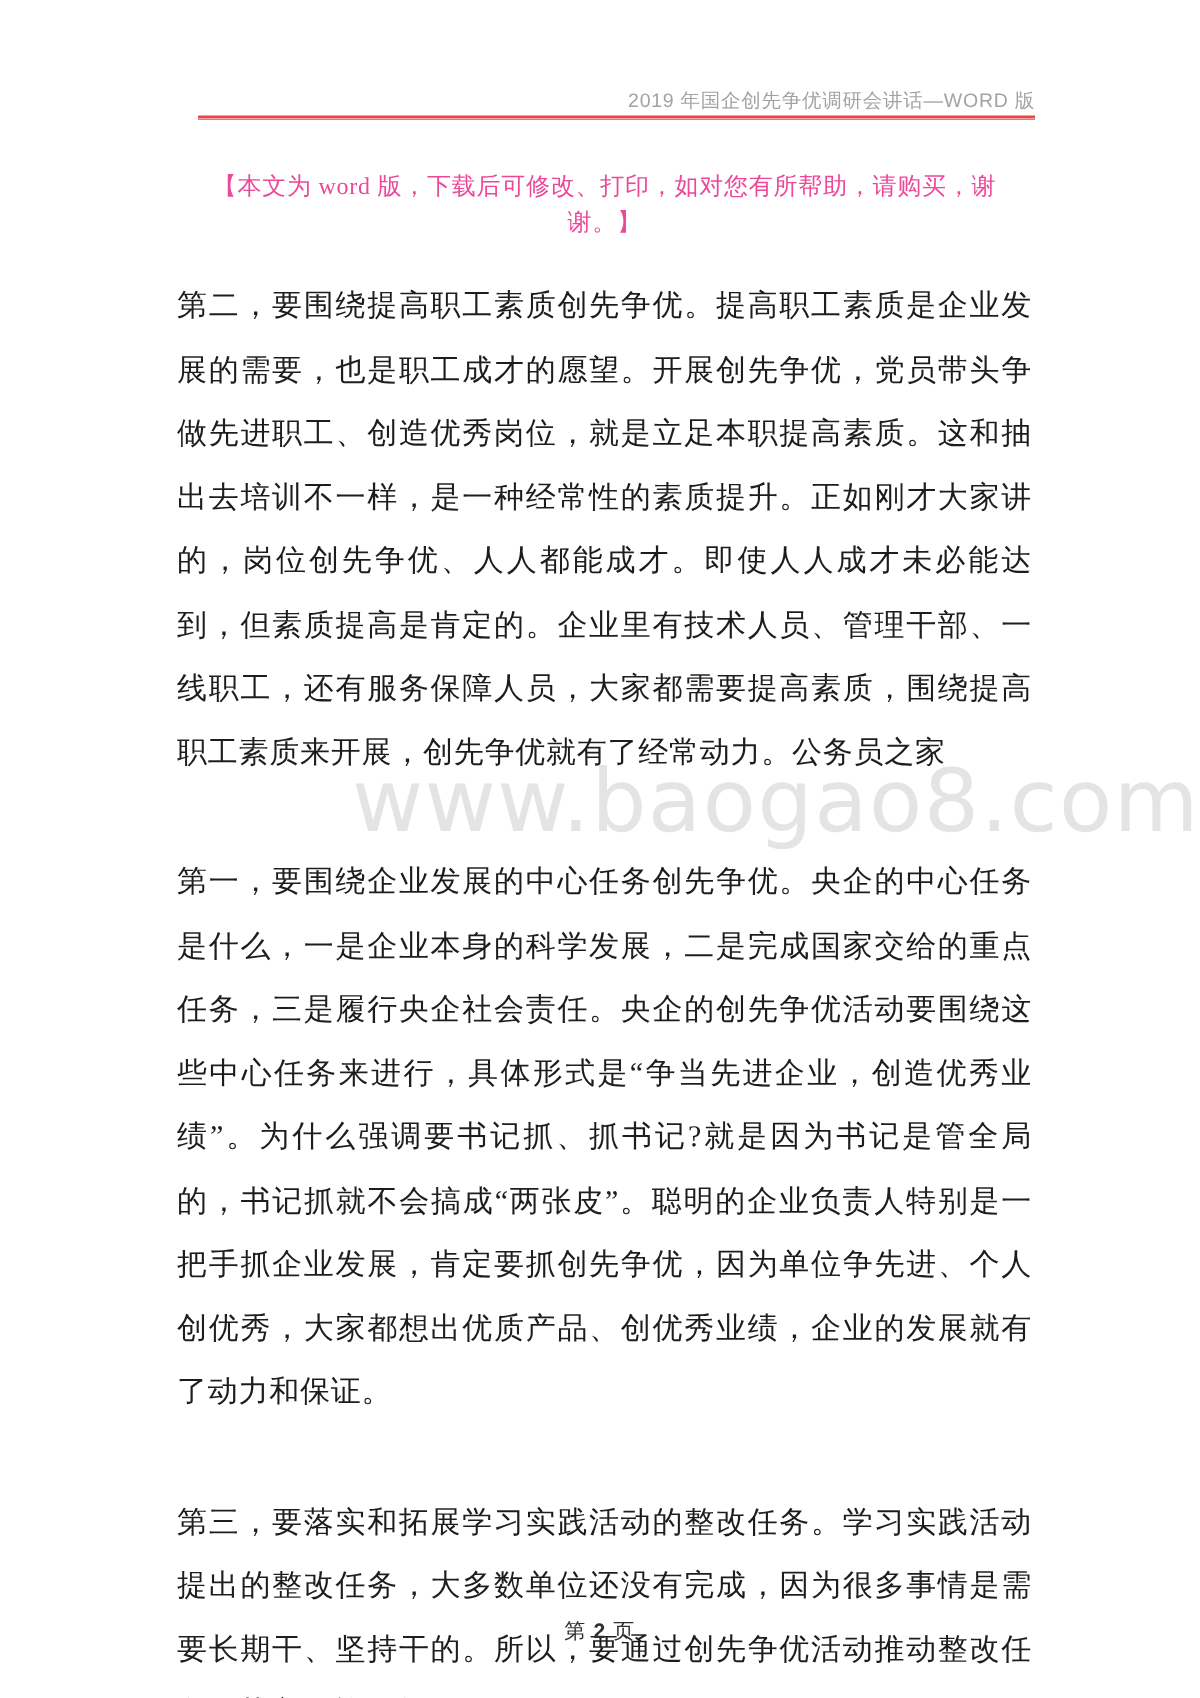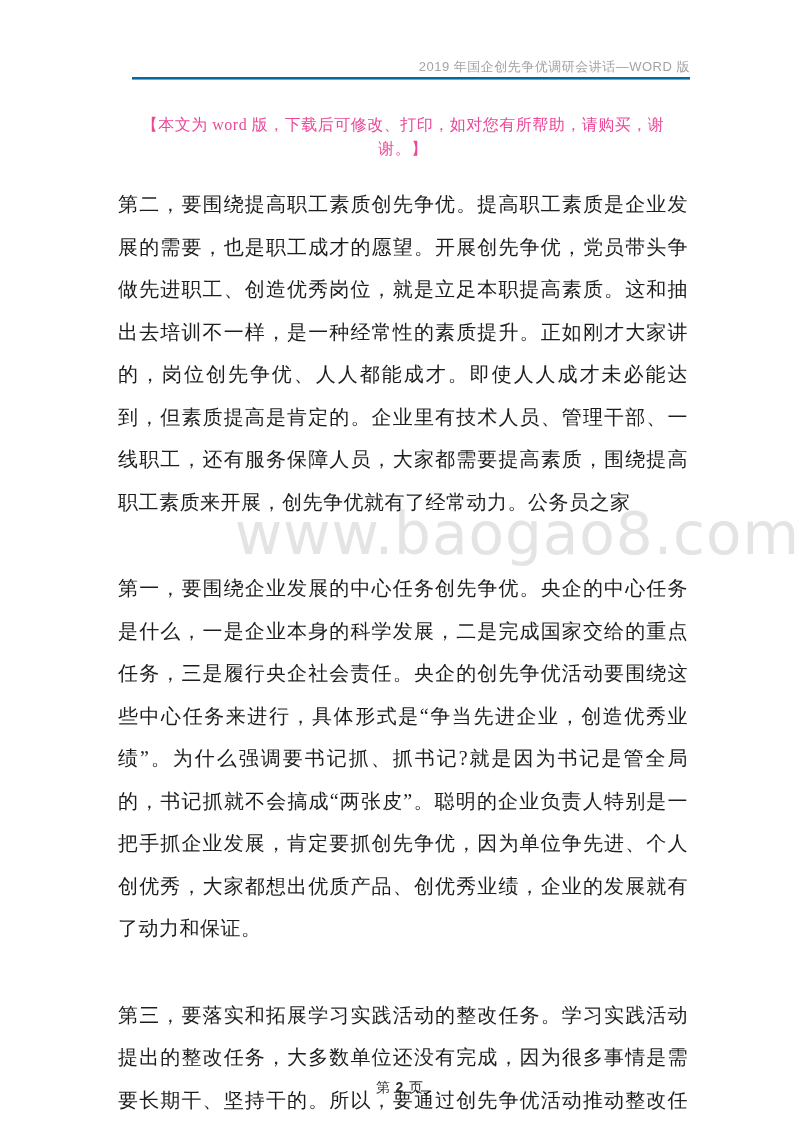--- a/index.html
+++ b/index.html
@@ -18,21 +18,21 @@
   
   .header {
     position: absolute;
     top: 0;
     left: 132px;
     right: 110px;
     height: 77px;
     display: flex;
     flex-direction: column;
     justify-content: flex-end;
-    border-bottom: 2px solid #0369a1;
+    border-bottom: 2px solid #ef4444;
     box-shadow: 0 1px 0 #9a9a9a;
   }
   .header-title {
     text-align: right;
     font-size: 13px;
     line-height: 17px;
     color: #a3a3a3;
     padding-bottom: 2px;
     letter-spacing: 0.5px;
     font-family: "Liberation Sans", "DejaVu Sans", sans-serif;

